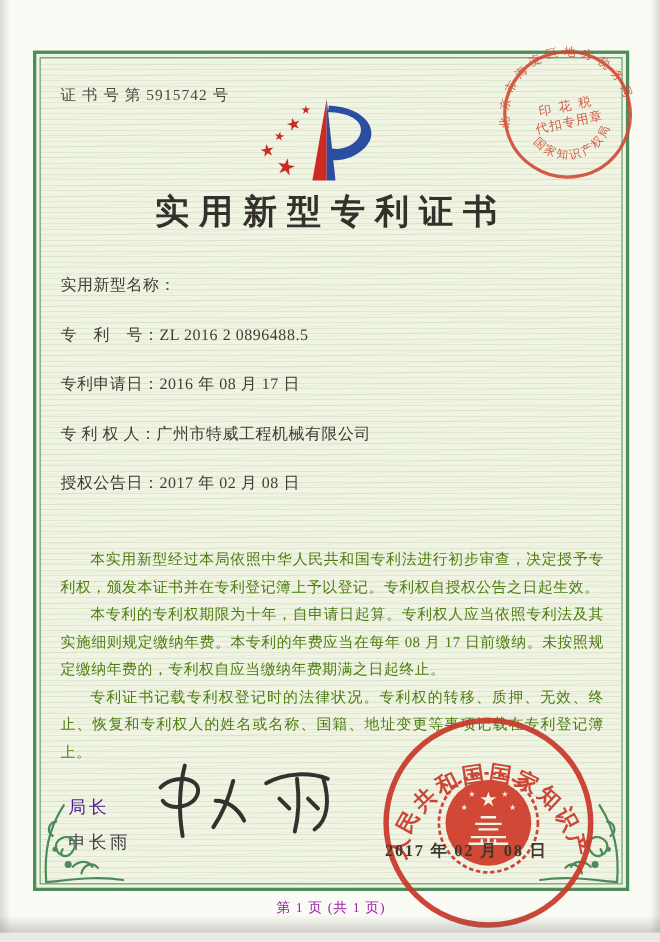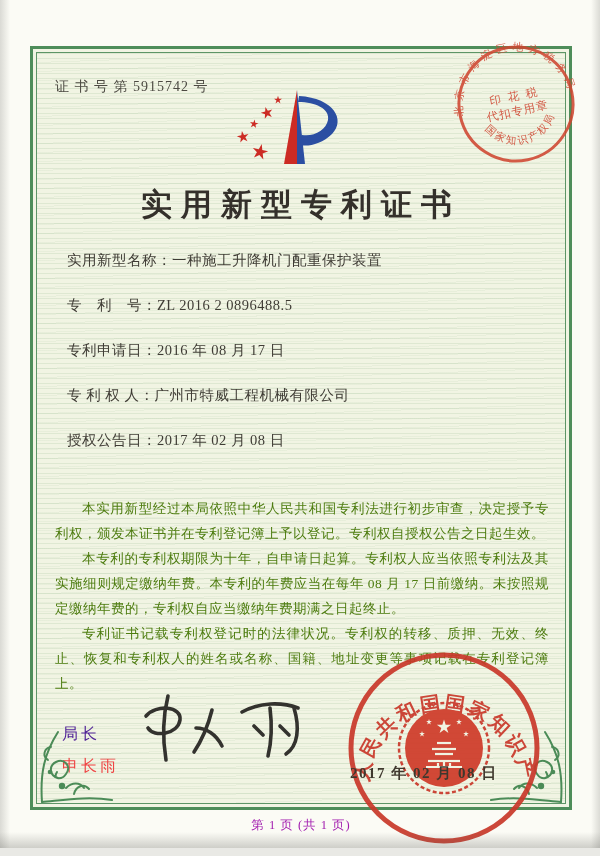--- a/index.html
+++ b/index.html
@@ -16,35 +16,35 @@
     border:3px solid #4e8d5a;box-sizing:border-box;background:#f1f4e3;}
   .frame .inner-line{position:absolute;left:3px;top:3px;right:3px;bottom:3px;
     border:1px solid #5d9566;}
   .frame .pattern{position:absolute;left:4px;top:4px;right:4px;bottom:4px;
     background-image:
       repeating-linear-gradient(180deg,rgba(122,168,118,0.16) 0px,rgba(122,168,118,0.16) 1px,rgba(0,0,0,0) 1px,rgba(0,0,0,0) 5px),
       repeating-linear-gradient(178deg,rgba(122,168,118,0.08) 0px,rgba(122,168,118,0.08) 1px,rgba(0,0,0,0) 1px,rgba(0,0,0,0) 9px);}
 
   .cert-no{position:absolute;left:55px;top:78px;font-size:14px;color:#4c4a42;letter-spacing:1px;z-index:3;}
   .logo{position:absolute;left:230px;top:84px;z-index:3;}
-  .title{position:absolute;left:30px;top:184px;width:542px;text-align:center;
+  .title{position:absolute;left:30px;top:172px;width:542px;text-align:center;
     font-size:31px;font-weight:700;letter-spacing:9px;color:#34302b;z-index:3;}
 
-  .fields{position:absolute;left:55px;top:250px;width:500px;z-index:3;margin-left:12px;}
+  .fields{position:absolute;left:55px;top:250px;width:500px;z-index:3;}
   .field{display:flex;margin-bottom:24px;height:21px;line-height:21px;
     font-size:14.5px;color:#3f3c35;letter-spacing:0.5px;white-space:nowrap;}
   .field .lab{flex:none;}
   .field .val{flex:none;}
 
   .paras{position:absolute;left:55px;top:496px;width:494px;z-index:3;
     font-size:13.5px;line-height:25px;color:#4d7c0f;text-align:justify;}
   .paras p{margin:0;text-indent:2em;letter-spacing:0.5px;}
 
   .director-title{position:absolute;left:62px;top:724px;font-size:16px;color:#4c1d95;letter-spacing:3px;z-index:3;}
-  .director-name{position:absolute;left:62px;top:756px;font-size:16px;color:#ef4444;letter-spacing:3px;z-index:3;}
+  .director-name{position:absolute;left:62px;top:756px;font-size:16px;color:#404040;letter-spacing:3px;z-index:3;}
   .signature{position:absolute;left:130px;top:688px;z-index:4;}
 
   .footer{position:absolute;left:30px;top:786px;width:542px;text-align:center;
     font-size:12.5px;color:#a21caf;letter-spacing:1px;z-index:3;margin-top:31px;}
 
   .big-seal{position:absolute;left:344px;top:648px;z-index:4;opacity:0.92;}
   .seal-date{position:absolute;left:350px;top:764px;font-size:15px;font-weight:700;
     color:#3f382e;letter-spacing:1.5px;z-index:5;}
 
   .tax-stamp{position:absolute;left:450px;top:38px;z-index:4;transform:rotate(-12deg);opacity:0.88;}
@@ -77,21 +77,20 @@
     <use href="#star" transform="translate(24,40) scale(0.45) rotate(10)" fill="#cc2b24"></use>
     <use href="#star" transform="translate(13,53) scale(0.62) rotate(-10)" fill="#cc2b24"></use>
     <use href="#star" transform="translate(30,68) scale(0.82) rotate(12)" fill="#cc2b24"></use>
   </svg>
 
   <div class="title">实用新型专利证书</div>
 
   <div class="fields">
     <div class="field">
       <span class="lab">实用新型名称：</span>
-      <span class="val">一种施工升降机门配重保护装置</span>
     </div>
     <div class="field">
       <span class="lab">专　利　号：</span>
       <span class="val">ZL 2016 2 0896488.5</span>
     </div>
     <div class="field">
       <span class="lab">专利申请日：</span>
       <span class="val">2016 年 08 月 17 日</span>
     </div>
     <div class="field">

